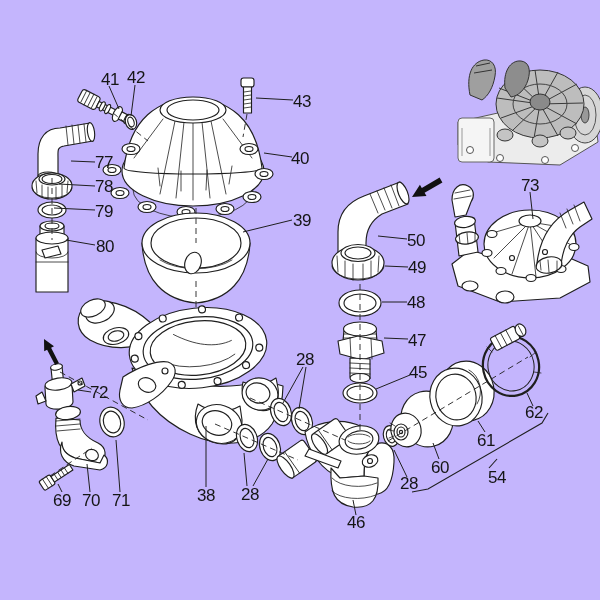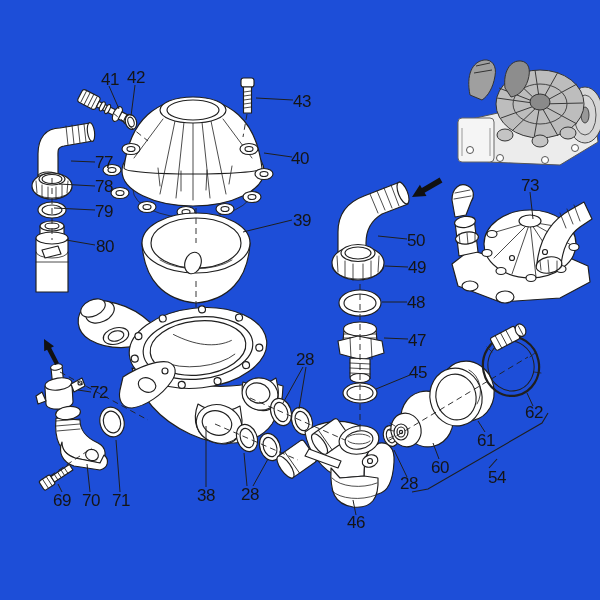--- a/index.html
+++ b/index.html
@@ -1,16 +1,16 @@
 <!DOCTYPE html>
 <html><head>
 <meta charset="utf-8">
 <style>
   html,body{margin:0;padding:0;background:#fff;}
-  .stage{position:relative;width:600px;height:600px;background:#1d4ed8;overflow:hidden;}
+  .stage{position:relative;width:600px;height:600px;background:#c4b5fd;overflow:hidden;}
   svg{display:block;}
   svg text{
     font-family:"Liberation Sans", sans-serif;
     fill:#151515;
     letter-spacing:-0.4px;
   }
   .part{stroke:#1f1f1f;stroke-width:1.15;fill:#ffffff;stroke-linejoin:round;stroke-linecap:round;}
   .thin{stroke:#1f1f1f;stroke-width:0.8;fill:none;stroke-linecap:round;}
   .nofill{fill:none;}
 </style>

